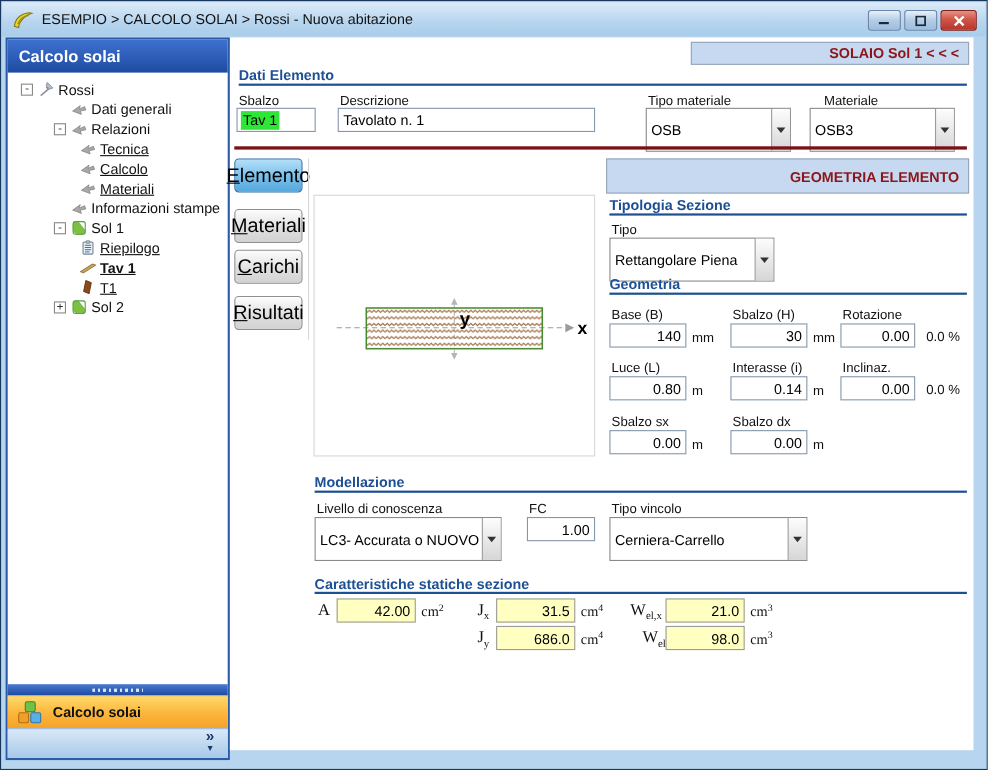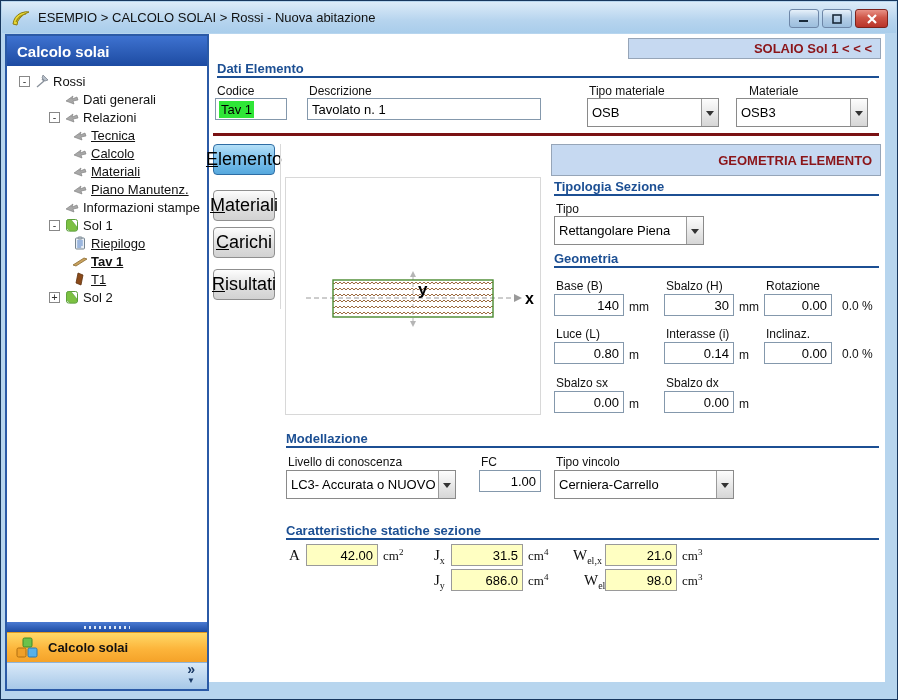--- a/index.html
+++ b/index.html
@@ -84,21 +84,21 @@
   .tinput {
     position:absolute; height:22px; border:1px solid #8498ac; background:#fff;
     font-family:"Liberation Sans", sans-serif; font-size:13px; color:#000;
     padding:0 4px; outline:none;
   }
   .num { text-align:right; }
   .yellow { background:#ffffc2; border-color:#9a9a9a; }
   .input-like { position:absolute; height:22px; border:1px solid #8498ac; background:#fff;
     font-size:13px; display:flex; align-items:center; padding-left:3px; }
   .hl-green { background:#2fe637; padding:1px 2px; }
-  .combo { position:absolute; height:29px; border:1px solid #8a8a8a; background:#fff;
+  .combo { position:absolute; height:40px; border:1px solid #8a8a8a; background:#fff;
     display:flex; align-items:center; cursor:pointer; }
   .combo .cval { flex:1; font-size:13px; padding-left:4px; white-space:nowrap; overflow:hidden; }
   .combo .cbtn { width:17px; height:100%; border-left:1px solid #9a9a9a;
     background:linear-gradient(#fdfdfd,#d6d6d6); display:flex; align-items:center; justify-content:center; }
   .combo .cbtn::after { content:""; border:4px solid rgba(0,0,0,0); border-top:5px solid #333; margin-top:5px; }
   .sidebtn {
     position:absolute; left:4px; width:62px; height:31px;
     border:1px solid #8f8f8f; border-radius:4px;
     background:linear-gradient(#fdfdfd,#dedede 60%,#d2d2d2);
     font-size:18px; color:#000; display:flex; align-items:center; justify-content:center; cursor:pointer;
@@ -188,27 +188,20 @@
         </svg>
         <span class="tlabel">Calcolo</span>
       </div>
       <div class="tree-row lvl2">
         <span class="slot"></span>
         <svg class="ticon" viewBox="0 0 16 14">
           <path d="M2 9 L9 4 L8 7 L13 5 L14 8 L9 9 L10 12 Z" fill="#a8a8a8" stroke="#787878" stroke-width="0.6"></path>
         </svg>
         <span class="tlabel">Materiali</span>
       </div>
-      <div class="tree-row lvl2">
-        <span class="slot"></span>
-        <svg class="ticon" viewBox="0 0 16 14">
-          <path d="M2 9 L9 4 L8 7 L13 5 L14 8 L9 9 L10 12 Z" fill="#a8a8a8" stroke="#787878" stroke-width="0.6"></path>
-        </svg>
-        <span class="tlabel">Piano Manutenz.</span>
-      </div>
       <div class="tree-row lvl1">
         <span class="slot"></span>
         <svg class="ticon" viewBox="0 0 16 14">
           <path d="M2 9 L9 4 L8 7 L13 5 L14 8 L9 9 L10 12 Z" fill="#a8a8a8" stroke="#787878" stroke-width="0.6"></path>
         </svg>
         <span class="tlabel">Informazioni stampe</span>
       </div>
       <div class="tree-row lvl1">
         <span class="slot">
             <span class="expander">-</span>
@@ -277,21 +270,21 @@
 
   <div class="content">
 
     <div class="banner" style="left:419px; top:4px; width:253px; height:21px;">
       <span>SOLAIO Sol 1  &lt; &lt; &lt;</span>
     </div>
 
     <div class="sec-head" style="left:8px; top:27px;">Dati Elemento</div>
     <div class="sec-rule" style="left:8px; top:42px; width:662px;"></div>
 
-    <div class="flabel" style="left:8px; top:50px;">Codice</div>
+    <div class="flabel" style="left:8px; top:50px;">Sbalzo</div>
     <div class="input-like" style="left:6px; top:64px; width:72px;">
       <span class="hl-green">Tav 1</span>
     </div>
 
     <div class="flabel" style="left:100px; top:50px;">Descrizione</div>
     <input class="tinput" style="left: 98px; top: 64px; width: 234px;" value="Tavolato n. 1">
 
     <div class="flabel" style="left:380px; top:50px;">Tipo materiale</div>
     <div class="combo" style="left:378px; top:64px; width:132px;">
       <span class="cval">OSB</span>

